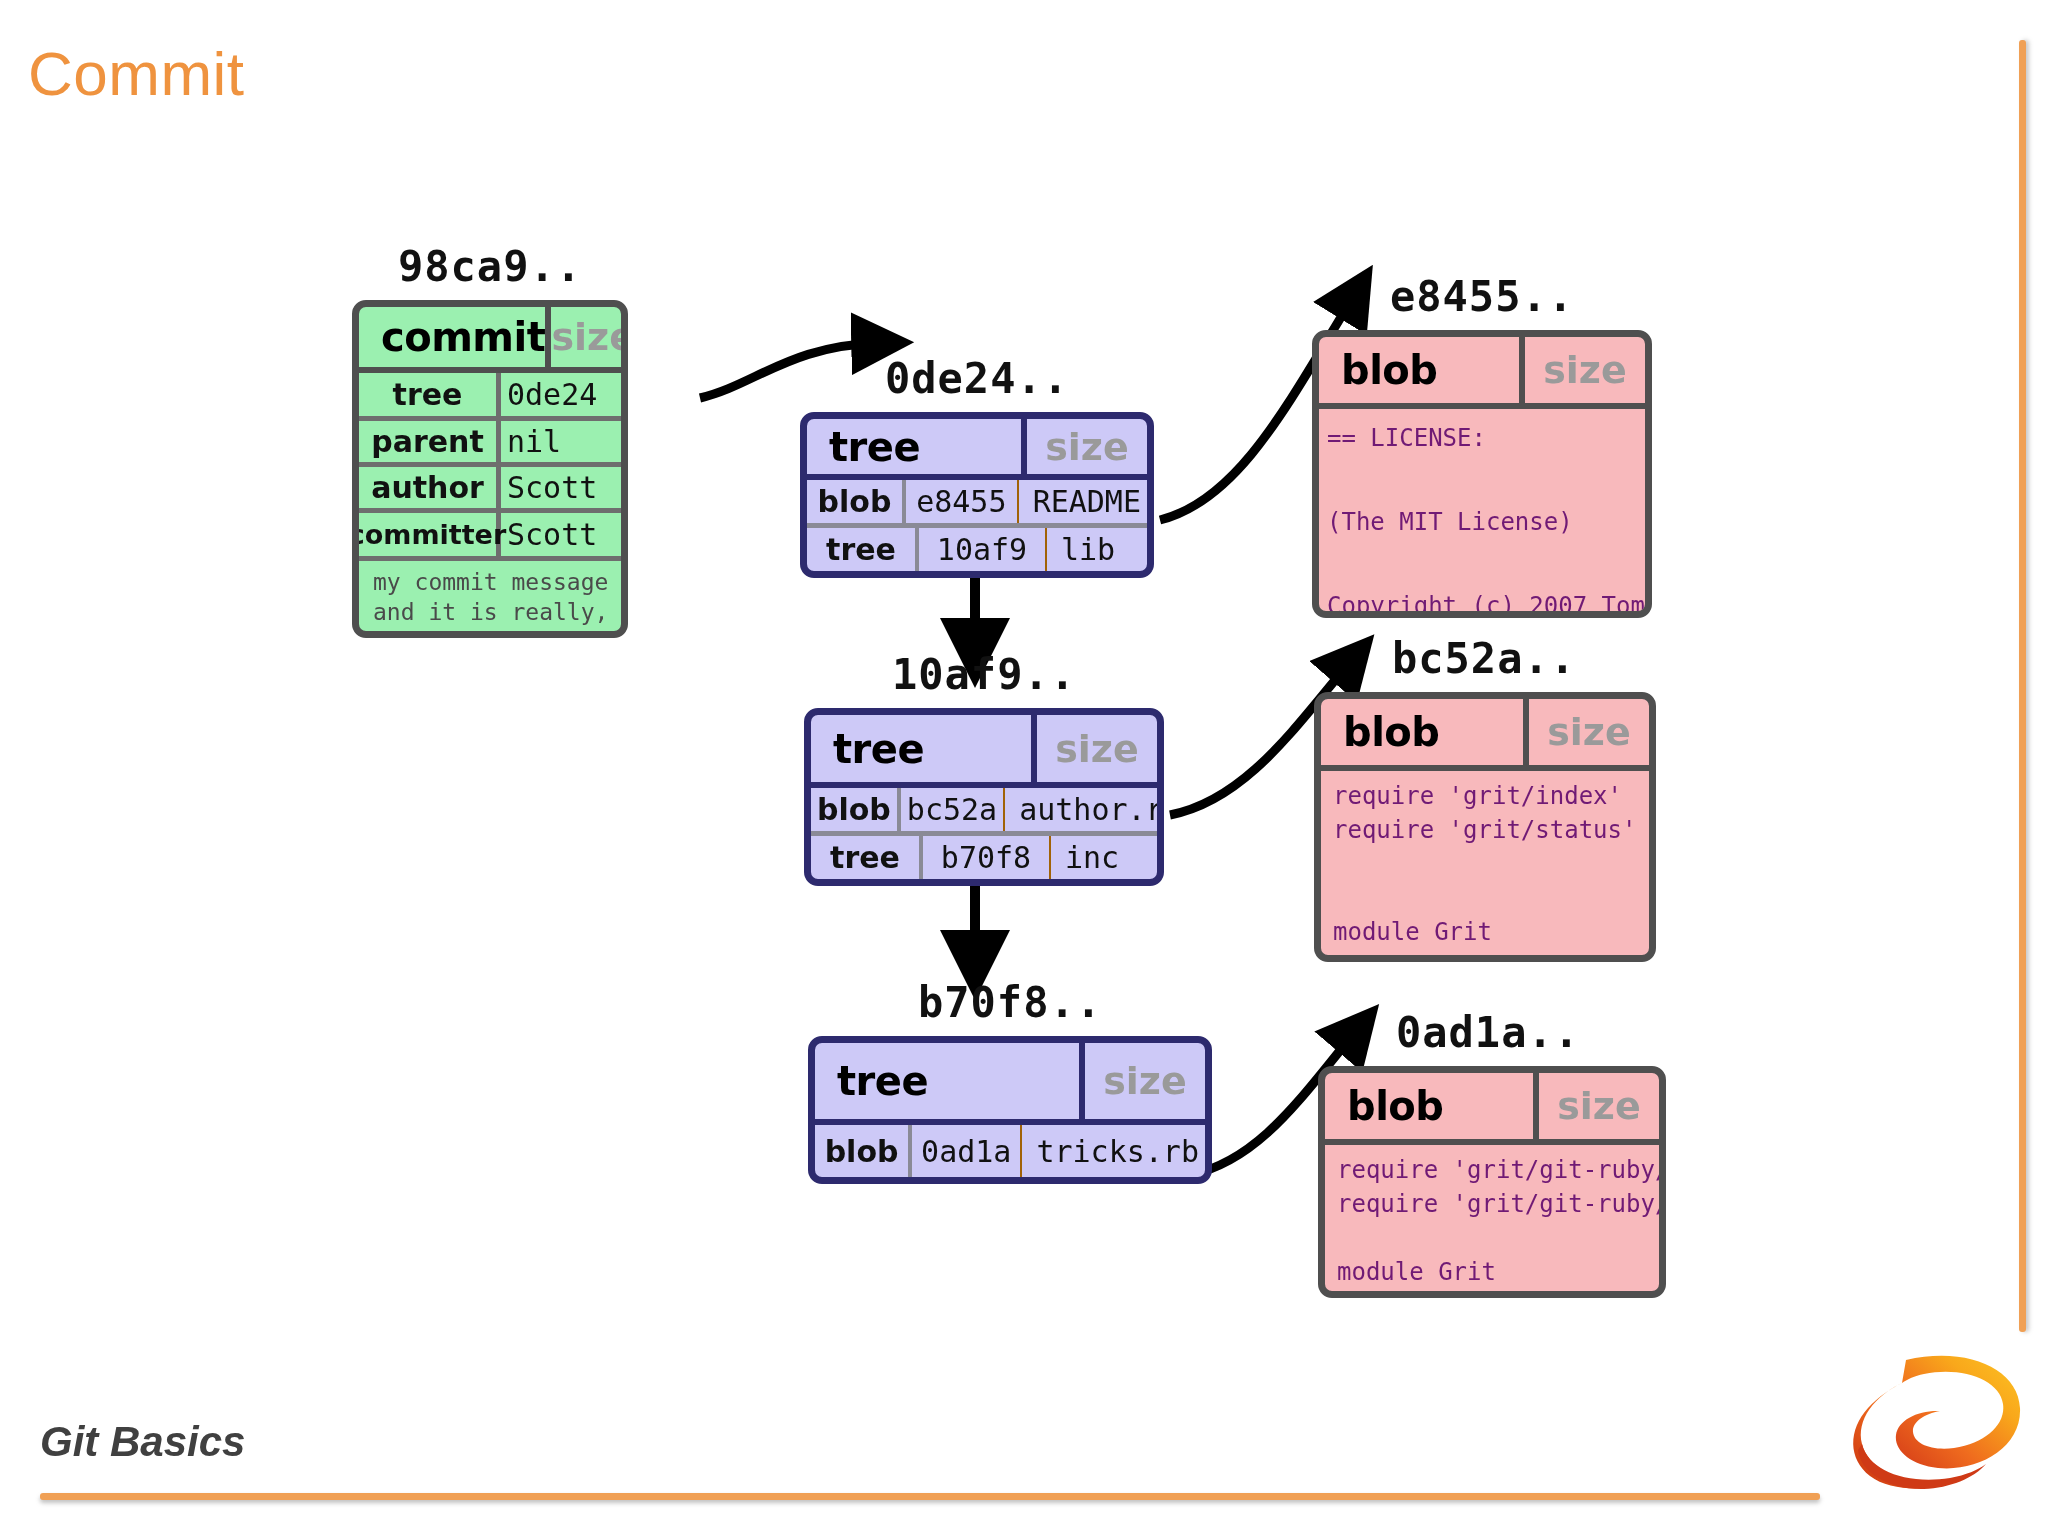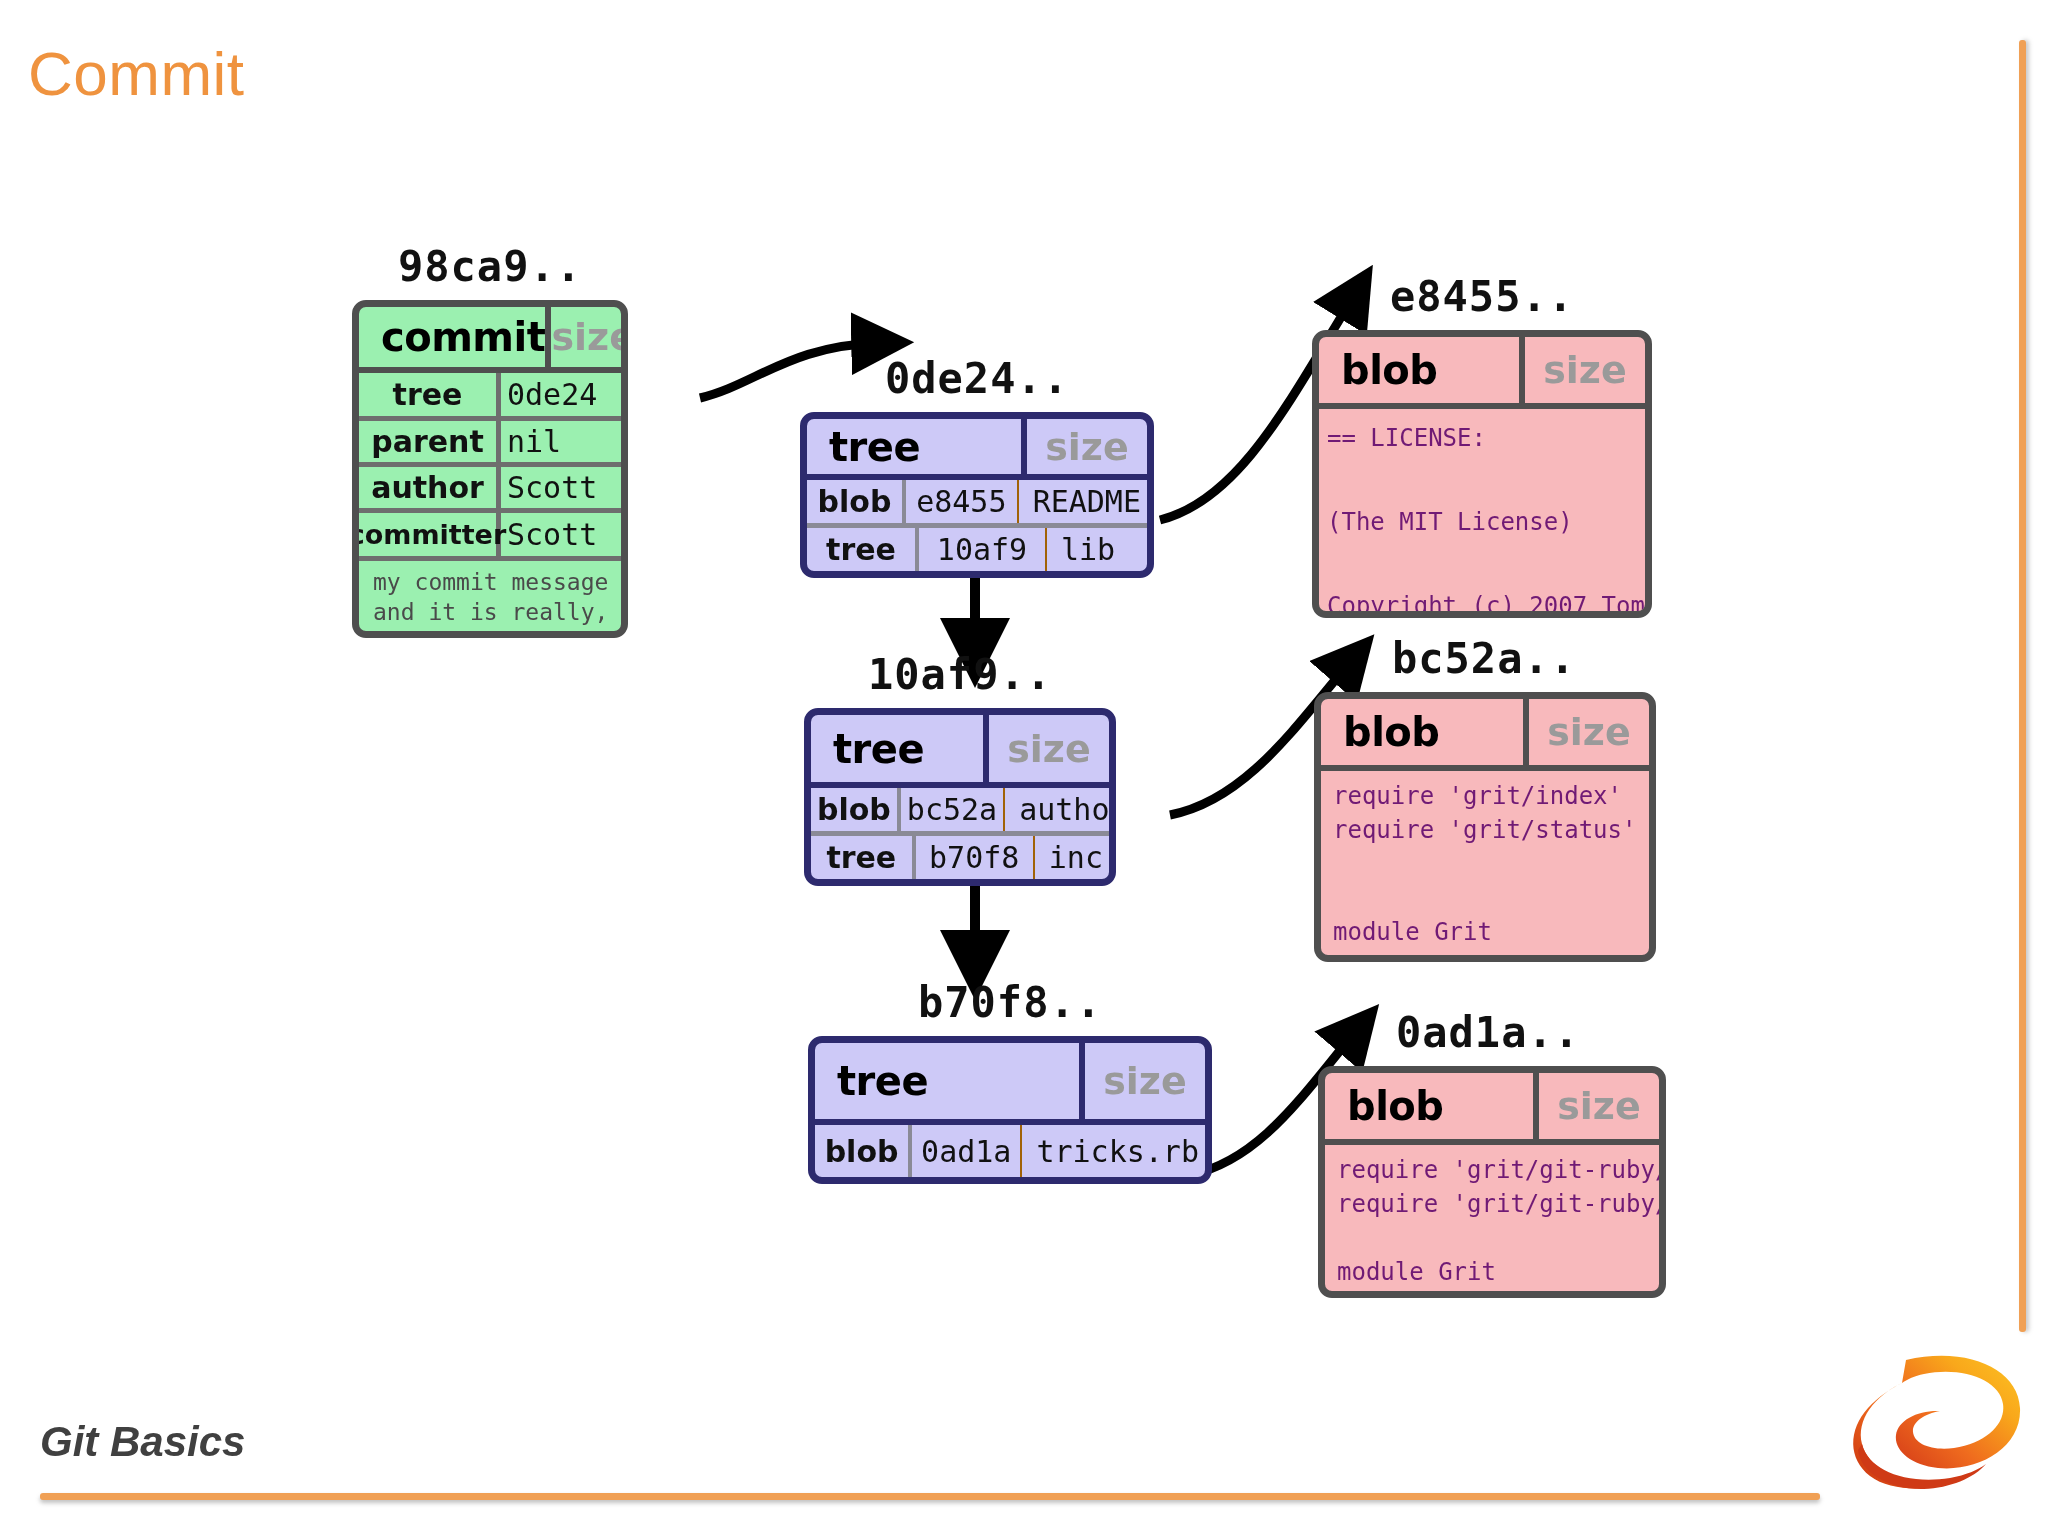--- a/index.html
+++ b/index.html
@@ -209,21 +209,21 @@
 
 (The MIT License)
 
 Copyright (c) 2007 Tom Preston-
 
 Permission is hereby granted, f
 ree of charge, to any person ob</div>
     </div>
   </div>
 
-  <div class="node purple" style="left:804px;top:708px;width:312px;height:178px;">
+  <div class="node purple" style="left:804px;top:708px;width:360px;height:178px;">
     <div class="hash">10af9..</div>
     <div class="box">
       <div class="hdr" style="height:82px;">
         <div class="type">tree</div>
         <div class="size">size</div>
       </div>
       <div class="rows">
         <div class="row" style="height:100%;">
           <div class="cell sans c1">blob</div>
           <div class="cell c2">bc52a</div>

